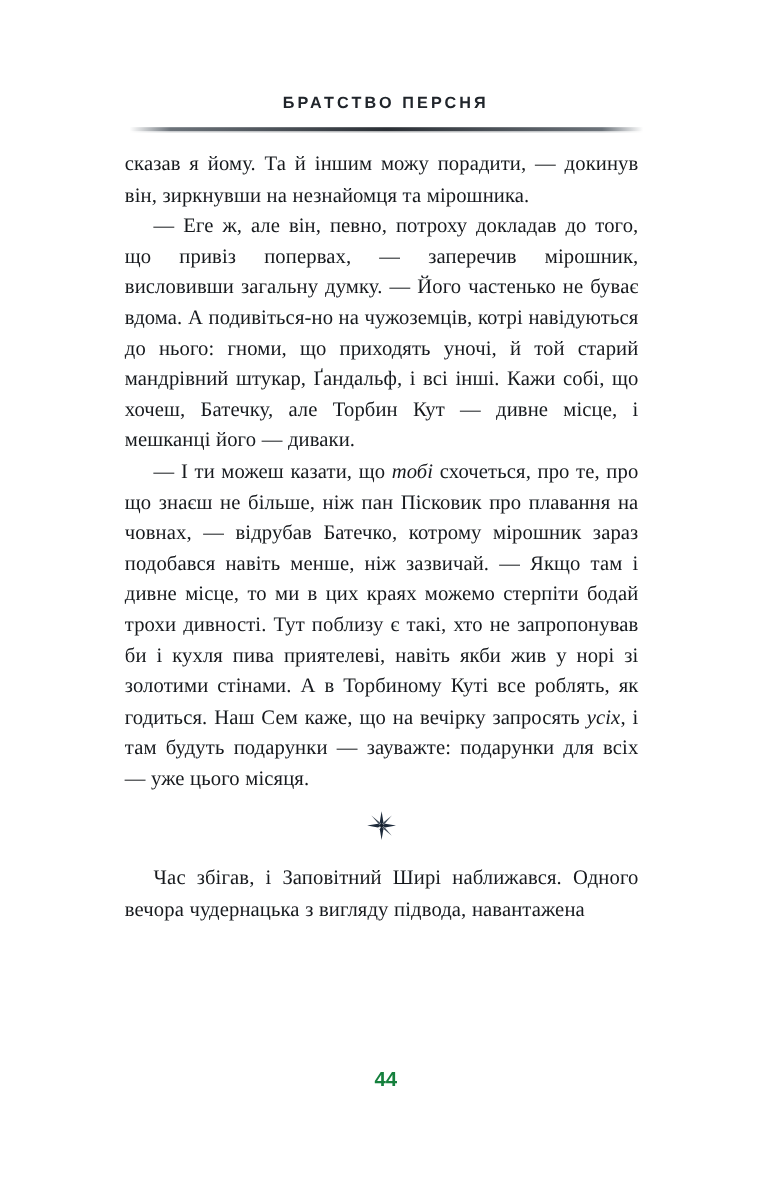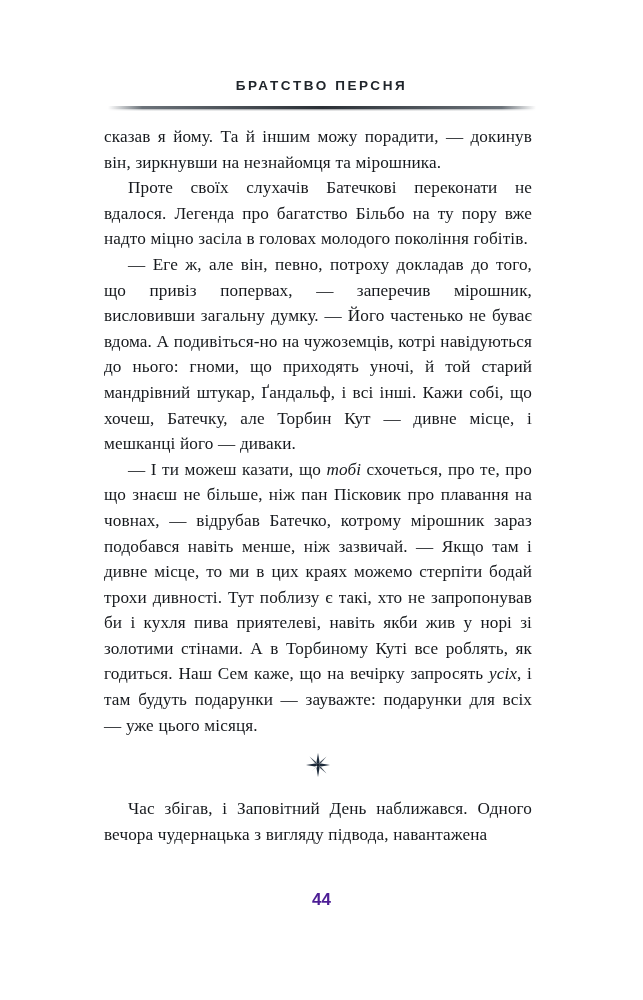--- a/index.html
+++ b/index.html
@@ -70,21 +70,21 @@
   .ornament svg { display: inline-block; vertical-align: middle; }
   .folio {
     position: absolute;
     top: 890px;
     left: 0;
     right: 0;
     text-align: center;
     font-family: "Liberation Sans", sans-serif;
     font-weight: 700;
     font-size: 17px;
-    color: #4c1d95;
+    color: #15803d;
   }
   i { font-style: italic; }
 </style>
 </head>
 <body>
 
 <div class="page">
 
   <div class="running-head">БРАТСТВО ПЕРСНЯ</div>
 
@@ -99,37 +99,36 @@
           <stop offset="1" stop-color="#ffffff"></stop>
         </linearGradient>
       </defs>
       <rect x="0" y="2" width="428" height="3.2" fill="url(#rg)"></rect>
       <rect x="0" y="5.4" width="428" height="0.9" fill="url(#rg)" opacity="0.45"></rect>
     </svg>
   </div>
 
   <div class="content">
     <p class="para" id="p1">сказав я йому. Та й іншим можу порадити, — докинув він, зиркнувши на незнайомця та мірошника.</p>
-    <p class="para indent" id="p2">Проте своїх слухачів Батечкові переконати не вдалося. Легенда про багатство Більбо на ту пору вже надто міцно засіла в головах молодого покоління гобітів.</p>
     <p class="para indent" id="p3">— Еге ж, але він, певно, потроху докладав до того, що привіз попервах, — заперечив мірошник, висловивши загальну думку. — Його частенько не буває вдома. А подивіться-но на чужоземців, котрі навідуються до нього: гноми, що приходять уночі, й той старий мандрівний штукар, Ґандальф, і всі інші. Кажи собі, що хочеш, Батечку, але Торбин Кут — дивне місце, і мешканці його — диваки.</p>
     <p class="para indent" id="p4">— І ти можеш казати, що <i>тобі</i> схочеться, про те, про що знаєш не більше, ніж пан Пісковик про плавання на човнах, — відрубав Батечко, котрому мірошник зараз подобався навіть менше, ніж зазвичай. — Якщо там і дивне місце, то ми в цих краях можемо стерпіти бодай трохи дивності. Тут поблизу є такі, хто не запропонував би і кухля пива приятелеві, навіть якби жив у норі зі золотими стінами. А в Торбиному Куті все роблять, як годиться. Наш Сем каже, що на вечірку запросять <i>усіх</i>, і там будуть подарунки — зауважте: подарунки для всіх — уже цього місяця.</p>
 
     <div class="ornament">
       <svg width="26" height="26" viewBox="0 0 26 26" aria-hidden="true">
         <g fill="#1d2a3a">
           <path d="M13 1 L14.5 10 L13 13 L11.5 10 Z"></path>
           <path d="M13 25 L14.5 16 L13 13 L11.5 16 Z"></path>
           <path d="M1 13 L10 14.5 L13 13 L10 11.5 Z"></path>
           <path d="M25 13 L16 14.5 L13 13 L16 11.5 Z"></path>
           <path d="M4.5 4.5 L11.3 10.2 L13 13 L10.2 11.3 Z" opacity="0.85"></path>
           <path d="M21.5 21.5 L14.7 15.8 L13 13 L15.8 14.7 Z" opacity="0.85"></path>
           <path d="M21.5 4.5 L15.8 11.3 L13 13 L14.7 10.2 Z" opacity="0.85"></path>
           <path d="M4.5 21.5 L10.2 15.8 L13 13 L11.3 14.7 Z" opacity="0.85"></path>
         </g>
         <circle cx="13" cy="13" r="1.5" fill="#16202c"></circle>
       </svg>
     </div>
 
-    <p class="para indent" id="p6">Час збігав, і Заповітний День наближався. Одного вечора чудернацька з вигляду підвода, навантажена</p>
+    <p class="para indent" id="p6">Час збігав, і Заповітний Ширі наближався. Одного вечора чудернацька з вигляду підвода, навантажена</p>
   </div>
 
   <div class="folio">44</div>
 </div>
 
 </body></html>

